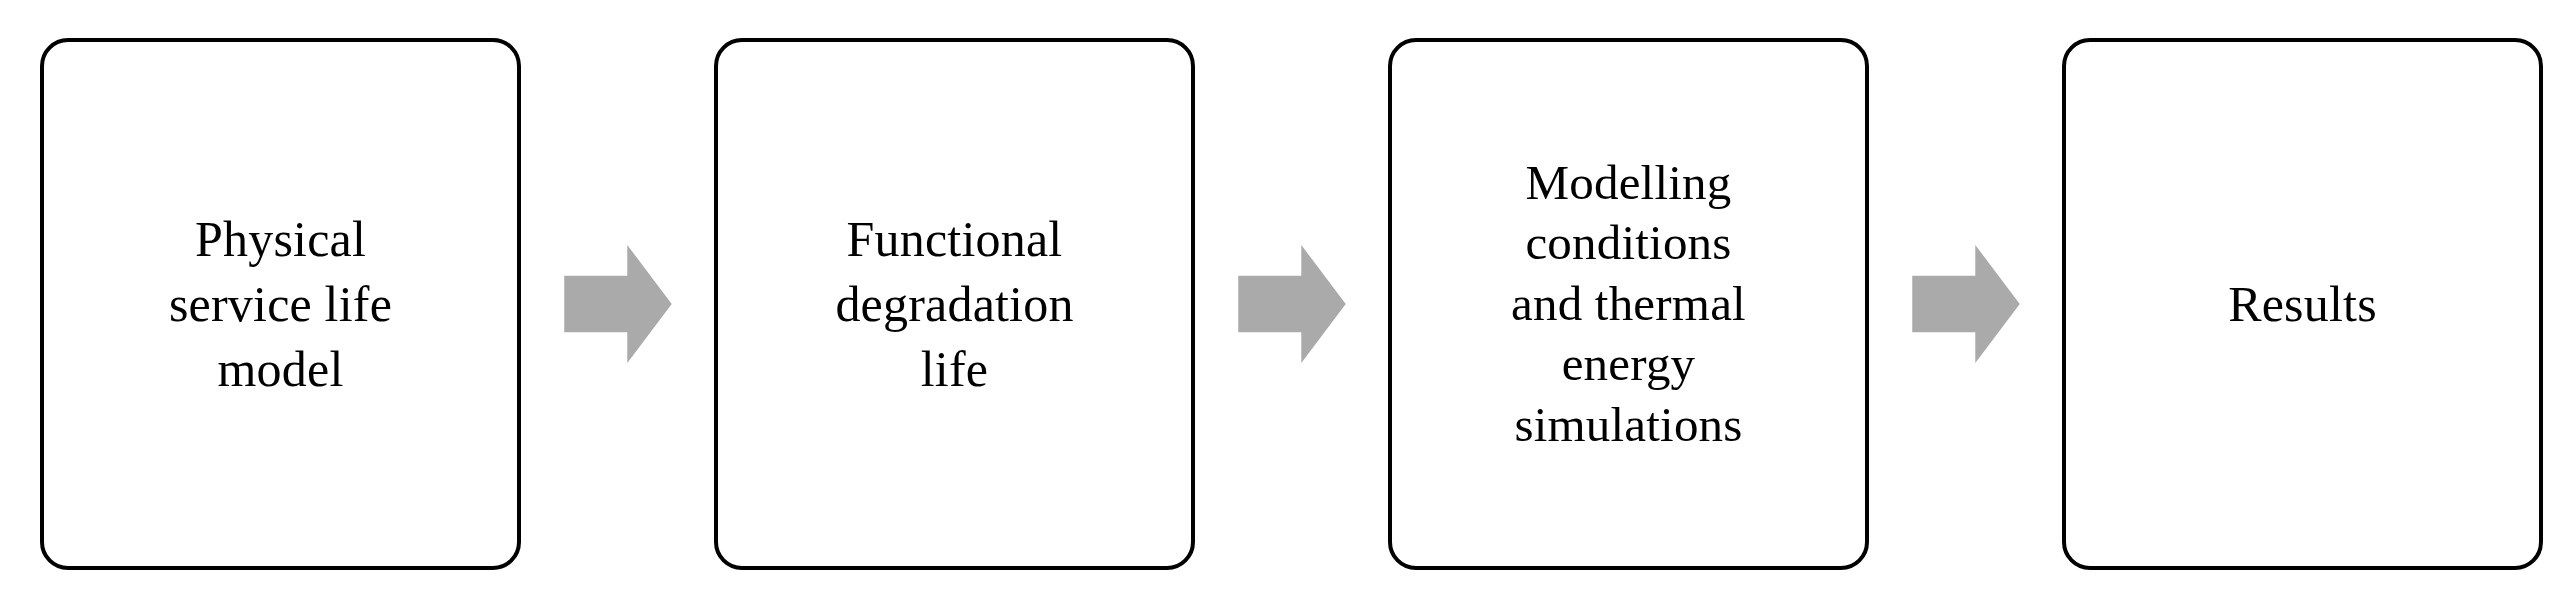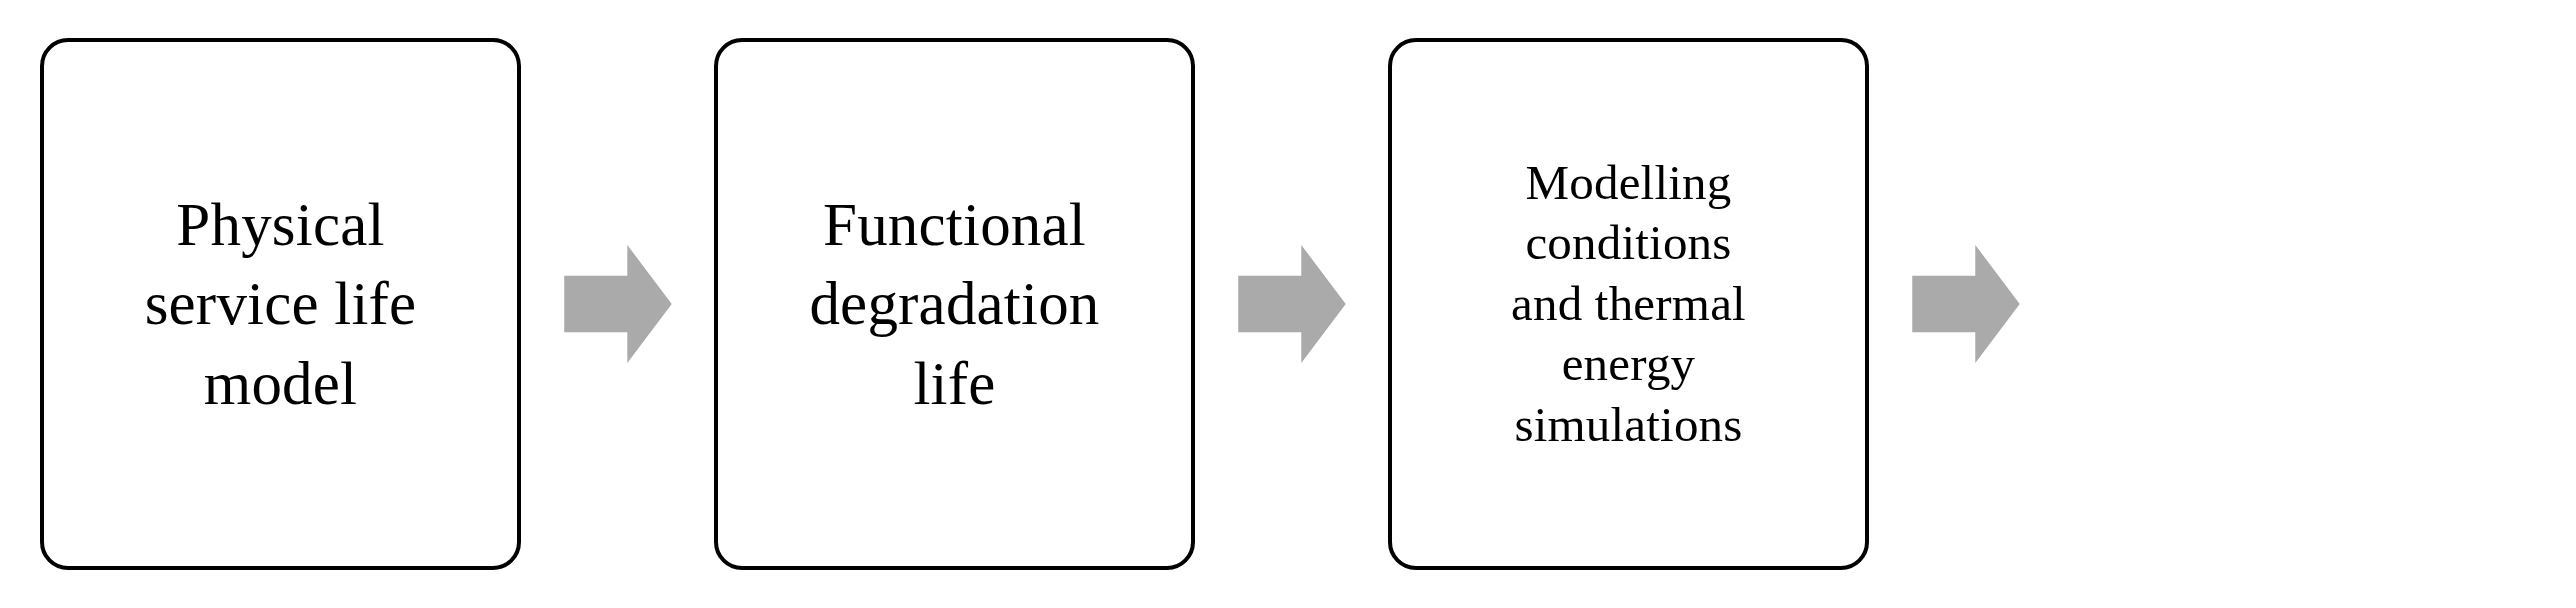--- a/index.html
+++ b/index.html
@@ -33,21 +33,21 @@
     height: 532px;
     border: 4px solid #000000;
     border-radius: 28px;
     background: #ffffff;
     display: flex;
     align-items: center;
     justify-content: center;
     flex: 0 0 auto;
   }
   .node-label {
-    font-size: 61px;
+    font-size: 50px;
     line-height: 1.30;
     color: #000000;
     text-align: center;
     white-space: pre-line;
     padding: 0 21px;
     letter-spacing: 0.2px;
   }
   .node-label.compact {
     line-height: 1.235;
     font-size: 49px;
@@ -111,16 +111,19 @@
 energy
 simulations</div>
     </div>
 
     <div class="arrow-connector">
       <svg viewBox="0 0 133 146" xmlns="http://www.w3.org/2000/svg">
         <polygon points="0,38 78,38 78,0 133,73 78,146 78,108 0,108" fill="#aaaaaa"></polygon>
       </svg>
     </div>
 
+    <div class="node-box">
+      <div class="node-label">Results</div>
+    </div>
 
   </div>
 </div>
 
 
 </body></html>

